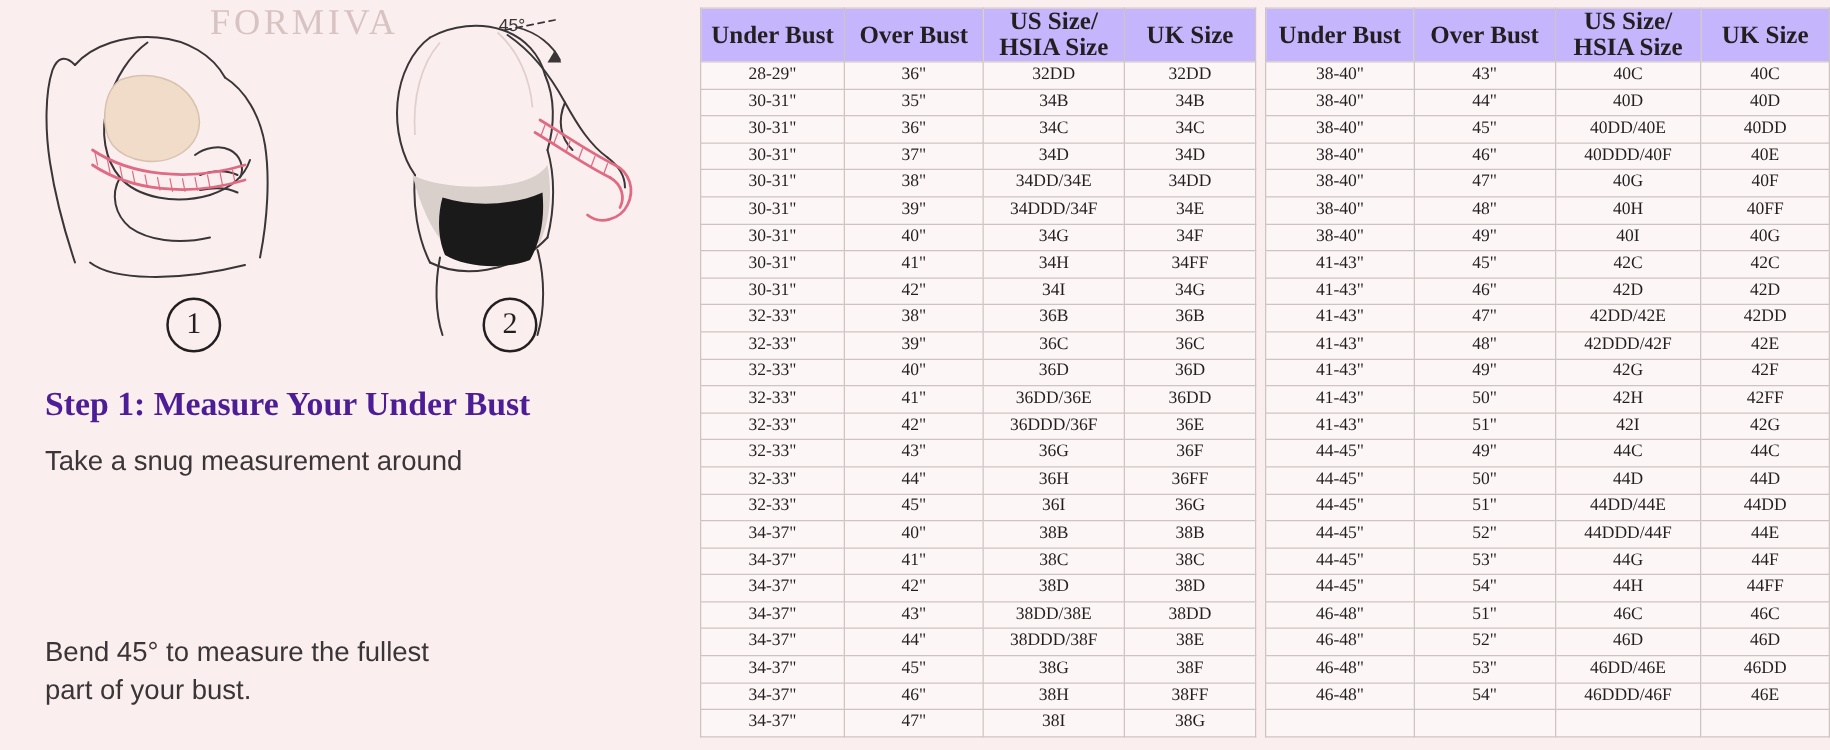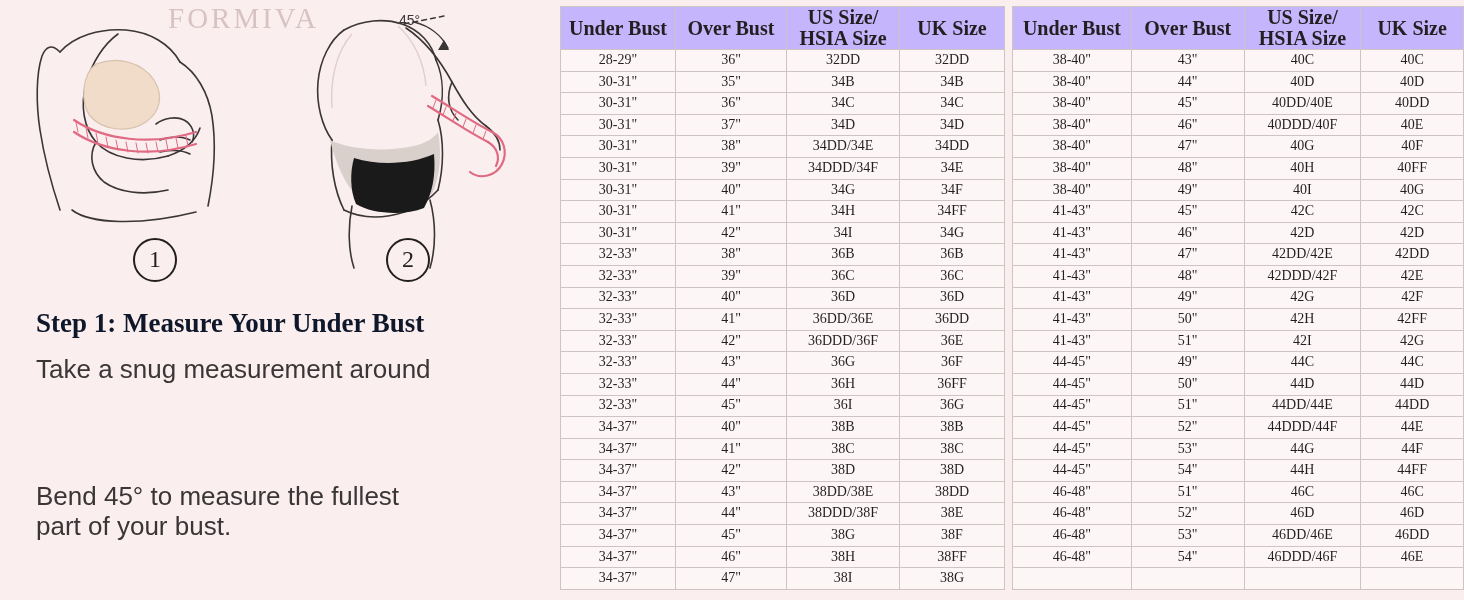--- a/index.html
+++ b/index.html
@@ -57,35 +57,35 @@
     color: #231f20;
   }
   .circle-1 { left: 133px; top: 238px; }
   .circle-2 { left: 386px; top: 238px; }
 
   .step-head {
     position: absolute;
     font-family: "Liberation Serif", serif;
     font-weight: bold;
     font-size: 27px;
-    color: #0f172a;
+    color: #4c1d95;
     white-space: nowrap;
   }
   .step-body {
     position: absolute;
     font-family: "Liberation Sans", sans-serif;
-    font-size: 26px;
+    font-size: 22px;
     line-height: 30px;
     color: #3a3537;
     white-space: nowrap;
   }
   #step1-head { left: 36px; top: 308px; }
   #step1-body { left: 36px; top: 354px; }
   #step2-head { left: 36px; top: 461px; }
-  #step2-body { left: 36px; top: 481px; }
+  #step2-body { left: 36px; top: 507px; }
 
   .angle-label {
     position: absolute;
     left: 399px;
     top: 12px;
     font-family: "Liberation Sans", sans-serif;
     font-size: 14px;
     color: #3a3537;
   }
 

